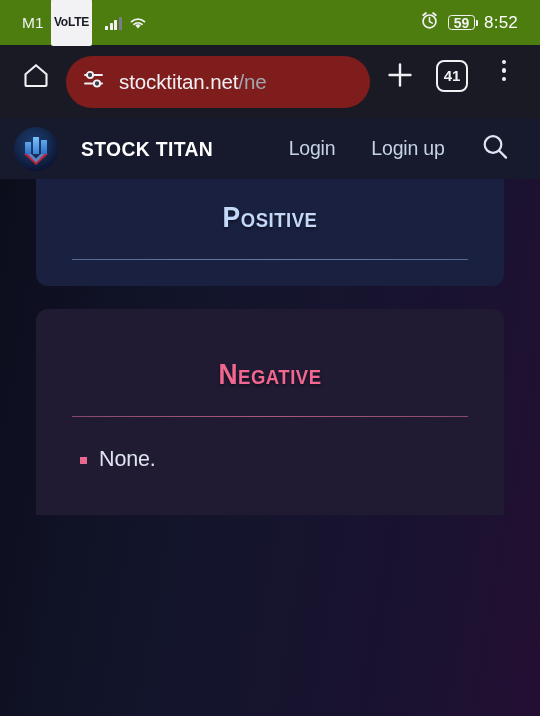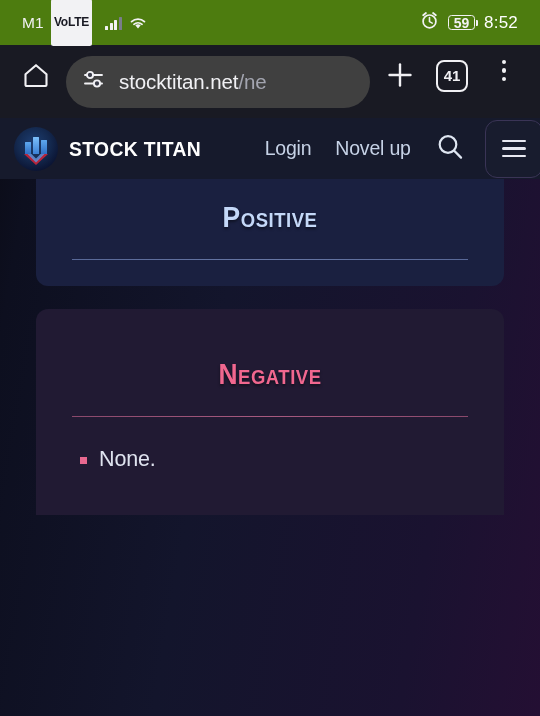--- a/index.html
+++ b/index.html
@@ -45,21 +45,21 @@
   .battery span{ font-size:14px; font-weight:700; color:#f2f2f4; line-height:1; }
   .clock{ font-size:17px; color:#ffffff; letter-spacing:.2px; }
 
   
   .toolbar{
     height:73px; background:#191a23;
     display:flex; align-items:center; padding:0 14px; gap:8px;
   }
   .tb-btn{ width:44px;height:44px;display:flex;align-items:flex-start;justify-content:center;flex:0 0 auto; }
   .urlbar{
-    flex:1 1 auto; height:52px; background:#404040;
+    flex:1 1 auto; height:52px; background:#7f1d1d;
     border-radius:26px; display:flex; align-items:center;
     padding:0 16px; gap:12px; overflow:hidden; min-width:0;
   }
   .url-text{
     font-size:20.5px; color:#f1f1f4; white-space:nowrap;
     overflow:hidden; letter-spacing:-.1px;
   }
   .url-text .dim{ color:#a3a5b0; }
   .tabcount{
     width:32px;height:32px;border:2.4px solid #f1f1f4;border-radius:8px;
@@ -75,21 +75,21 @@
     height:598px;
     background:
       linear-gradient(100deg,#0b0c18 0%, #0d0f1f 6%, #13152c 40%, #1a1230 78%, #240f33 100%);
     overflow:hidden;
   }
 
   
   .siteheader{
     position:relative; z-index:5;
     height:61px; background:#161a2c;
-    display:flex; align-items:center; padding:0 0 0 14px; gap:0;
+    display:flex; align-items:center; padding:0 0 0 14px; gap:12px;
   }
   .logo-badge{
     width:44px;height:44px;border-radius:50%;flex:0 0 auto;
     background:radial-gradient(circle at 45% 38%, #1d3f74 0%, #14294f 45%, #0a1230 78%, #070a1c 100%);
     position:relative; overflow:hidden;
     display:flex; align-items:center; justify-content:center;
   }
   .logo-badge .bars{ position:relative; width:24px; height:24px; }
   .logo-badge .bars i{ position:absolute; bottom:7px; width:5.5px; border-radius:.5px; }
   .logo-badge .bars i:nth-child(1){ left:1px;  height:12px; background:linear-gradient(#5ea8ef,#2f6fc4); }
@@ -267,21 +267,21 @@
           <i></i>
           <i></i>
         </span>
       <svg class="chev" viewBox="0 0 25 12">
         <path d="M0.5 0 L12.5 11 L24.5 0 L19.5 0 L12.5 6.4 L5.5 0 Z" fill="#b7243a"></path>
         <path d="M4 0 L12.5 8.4 L21 0 L17 0 L12.5 4.4 L8 0 Z" fill="#5f8fd8" opacity=".85"></path>
       </svg>
     </div>
     <span class="brand">STOCK TITAN</span>
     <a class="navlink nav-login">Login</a>
-    <a class="navlink nav-signup">Novel up</a>
+    <a class="navlink nav-signup">Login up</a>
     <div class="search-btn">
       <span>
         <svg width="32" height="32" viewBox="0 0 32 32">
           <circle cx="14" cy="13.5" r="8.3" stroke="#dfe6f2" stroke-width="2.2" fill="none"></circle>
           <line x1="20.2" y1="19.8" x2="27" y2="26.6" stroke="#dfe6f2" stroke-width="2.3" stroke-linecap="round"></line>
         </svg>
       </span>
     </div>
     <div class="menu-box">
       <span class="burger">

